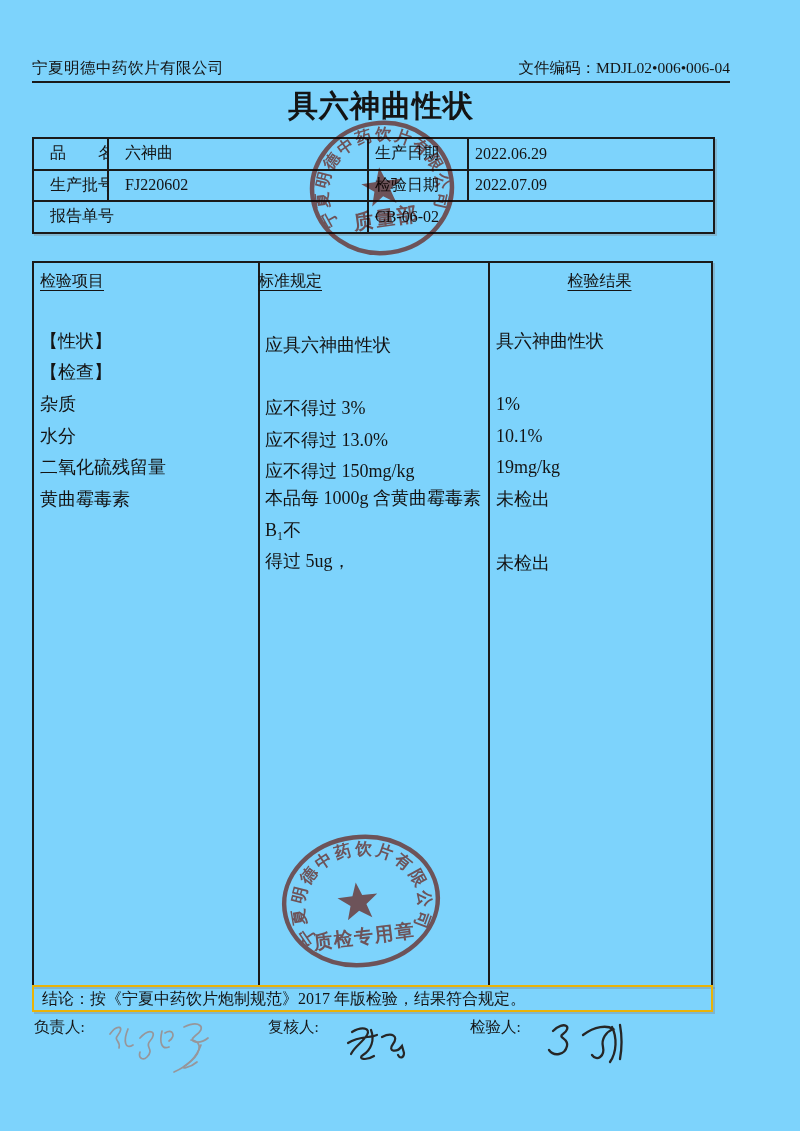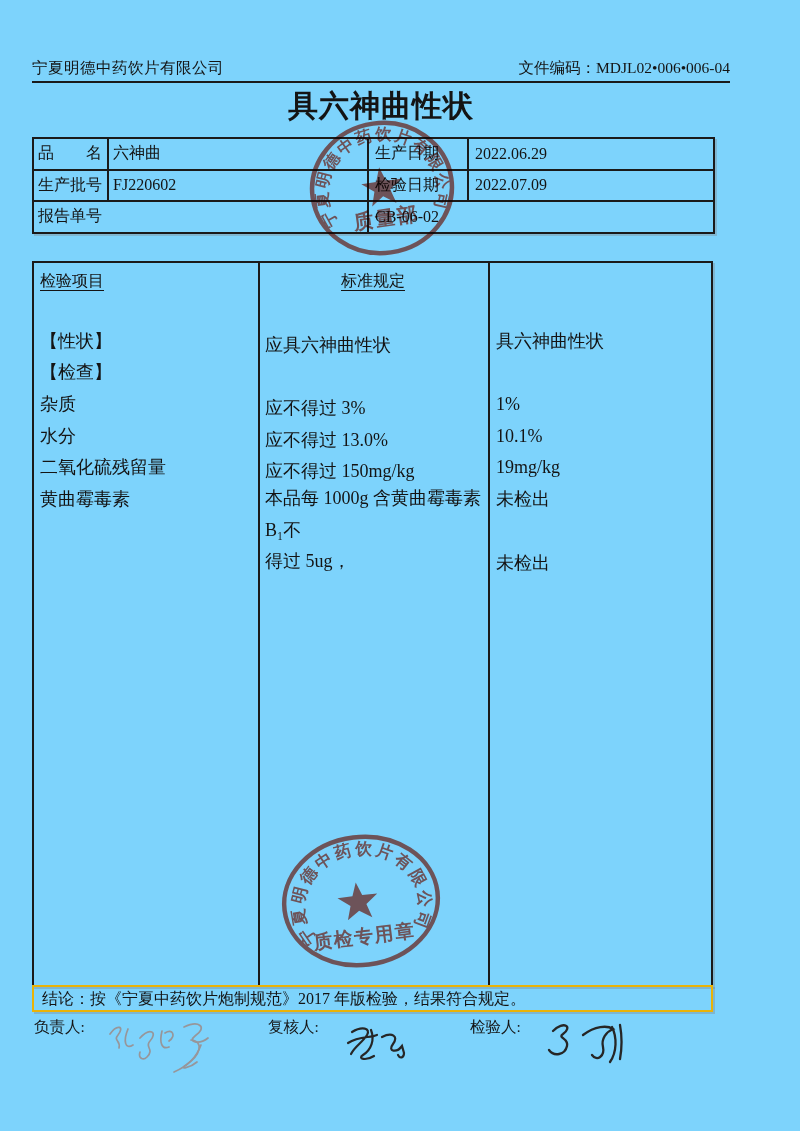--- a/index.html
+++ b/index.html
@@ -11,21 +11,21 @@
   
   .company{left:32px;top:58px;font-size:15.5px;letter-spacing:.5px;}
   .doccode{left:32px;top:58px;width:698px;text-align:right;font-size:15.5px;}
   .hrule{left:32px;top:81px;width:698px;height:2px;background:#1a1a1a;}
   .title{left:32px;top:86px;width:698px;text-align:center;font-size:30px;font-weight:bold;letter-spacing:1px;}
   
   table.info{
     position:absolute;left:32px;top:137px;width:681px;border-collapse:collapse;table-layout:fixed;
     font-size:16px;box-shadow:2px 2px 0 rgba(130,130,130,.35);
   }
-  table.info td{border:2px solid #1a1a1a;height:29.5px;padding:0 0 0 4px;white-space:nowrap;overflow:hidden;}
+  table.info td{border:2px solid #1a1a1a;height:29.5px;padding:0 0 0 16px;white-space:nowrap;overflow:hidden;}
   table.info td.l2,table.info td.v2{padding-left:6px;}
   
   .main{
     left:32px;top:261px;width:681px;height:726px;border:2px solid #1a1a1a;box-sizing:border-box;
     box-shadow:2px 2px 0 rgba(130,130,130,.35);
   }
   .vline{position:absolute;top:0;width:2px;height:100%;background:#1a1a1a;}
   .mh{position:absolute;font-size:16px;text-decoration:underline;text-underline-offset:4px;text-align:center;}
   .cell{position:absolute;font-size:18px;line-height:22px;}
   .cell.std{width:218px;white-space:pre-line;line-height:31.7px;}
@@ -76,21 +76,22 @@
       <td colspan="2" class="l2">CB-06-02</td>
     </tr>
   </tbody>
     </table>
 
   <div class="abs main">
     <div class="vline" style="left:224px"></div>
     <div class="vline" style="left:454px"></div>
 
     <div class="mh" style="left:6px;top:8px">检验项目</div>
-    <div class="mh" style="left:224px;top:8px;width:230px;text-align:center">标准规定</div>
+    <div class="mh" style="left:224px;top:8px;width:230px;text-align:left">标准规定</div>
+    <div class="mh" style="left:454px;top:8px;width:223px;text-align:center">检验结果</div>
 
     <div class="cell" style="left:6px;top:67px">【性状】</div>
     <div class="cell std" style="left:231px;top:67px">应具六神曲性状</div>
     <div class="cell" style="left:462px;top:67px">具六神曲性状</div>
 
     <div class="cell" style="left:6px;top:98px">【检查】</div>
 
     <div class="cell" style="left:6px;top:130px">杂质</div>
     <div class="cell std" style="left:231px;top:130px">应不得过 3%</div>
     <div class="cell" style="left:462px;top:130px">1%</div>

